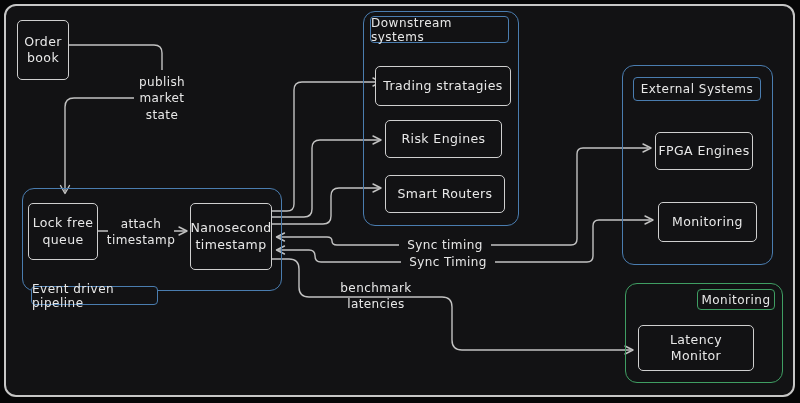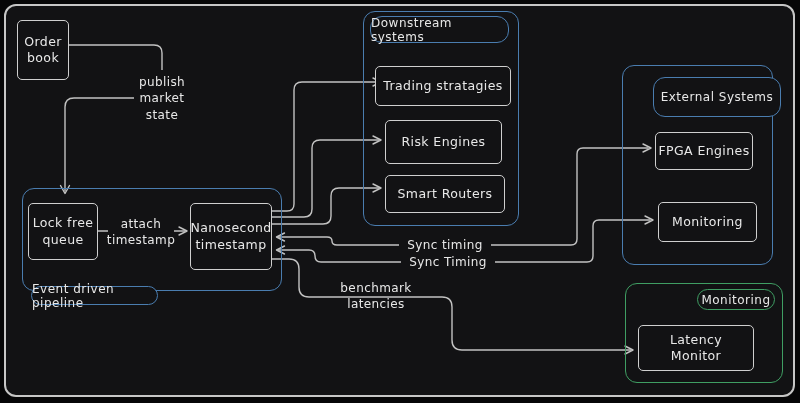--- a/index.html
+++ b/index.html
@@ -26,21 +26,21 @@
   .wire{fill:none;stroke:var(--wire);stroke-width:1.4;stroke-linecap:round;stroke-linejoin:round;}
   .node{
     position:absolute;border:1.4px solid var(--stroke);border-radius:5px;
     background:var(--canvas);display:flex;align-items:center;justify-content:center;
     text-align:center;font-size:12.5px;line-height:1.3;letter-spacing:.4px;
     white-space:pre-line;
   }
   .container{position:absolute;border:1.4px solid var(--blue);border-radius:12px;background:transparent;}
   .container.green{border-color:var(--green);}
   .ctitle{
-    position:absolute;border:1.3px solid var(--blue);border-radius:12px;
+    position:absolute;border:1.3px solid var(--blue);border-radius:4px;
     background:var(--canvas);display:flex;align-items:center;justify-content:center;
     font-size:12px;letter-spacing:.5px;
   }
   .ctitle.green{border-color:var(--green);text-align:center;}
   .elabel{
     position:absolute;font-size:12px;line-height:1.35;letter-spacing:.4px;
     text-align:center;white-space:pre-line;
   }
   .elabel.cut{background:var(--canvas);display:flex;align-items:center;justify-content:center;}
 </style>
@@ -82,35 +82,35 @@
 <div class="container" style="left:363px;top:11px;width:156px;height:215px;"></div>
 <div class="container" style="left:622px;top:65px;width:151px;height:200px;"></div>
 <div class="container green" style="left:625px;top:283px;width:158px;height:100px;"></div>
 
 <div class="ctitle" style="left:31px;top:269px;width:127px;height:19px;margin-top:17px;">
   <span>Event driven pipeline</span>
 </div>
 <div class="ctitle" style="left:370px;top:16px;width:139px;height:27px;">
   <span>Downstream systems</span>
 </div>
-<div class="ctitle" style="left:633px;top:77px;width:128px;height:40px;margin-left:20px;">
+<div class="ctitle" style="left:633px;top:77px;width:128px;height:24px;">
   <span>External Systems</span>
 </div>
 <div class="ctitle green" style="left:697px;top:289px;width:78px;height:21px;">
   <span>Monitoring</span>
 </div>
 
 <div class="node" style="left:17px;top:20px;width:52px;height:60px;">Order
 book</div>
 <div class="node" style="left:28px;top:203px;width:70px;height:57px;">Lock free
 queue</div>
 <div class="node" style="left:190px;top:203px;width:82px;height:67px;">Nanosecond
 timestamp</div>
 <div class="node" style="left:375px;top:66px;width:136px;height:40px;">Trading stratagies</div>
-<div class="node" style="left:385px;top:120px;width:117px;height:44px;">Risk Engines</div>
+<div class="node" style="left:385px;top:120px;width:117px;height:38px;">Risk Engines</div>
 <div class="node" style="left:385px;top:175px;width:120px;height:38px;">Smart Routers</div>
 <div class="node" style="left:655px;top:132px;width:98px;height:38px;">FPGA Engines</div>
 <div class="node" style="left:658px;top:202px;width:99px;height:40px;">Monitoring</div>
 <div class="node" style="left:638px;top:325px;width:116px;height:46px;">Latency
 Monitor</div>
 
 <div class="elabel cut" style="left:134px;top:70px;width:56px;height:57px;">publish
 market
 state</div>
 <div class="elabel cut" style="left:108px;top:214px;width:66px;height:36px;">attach

